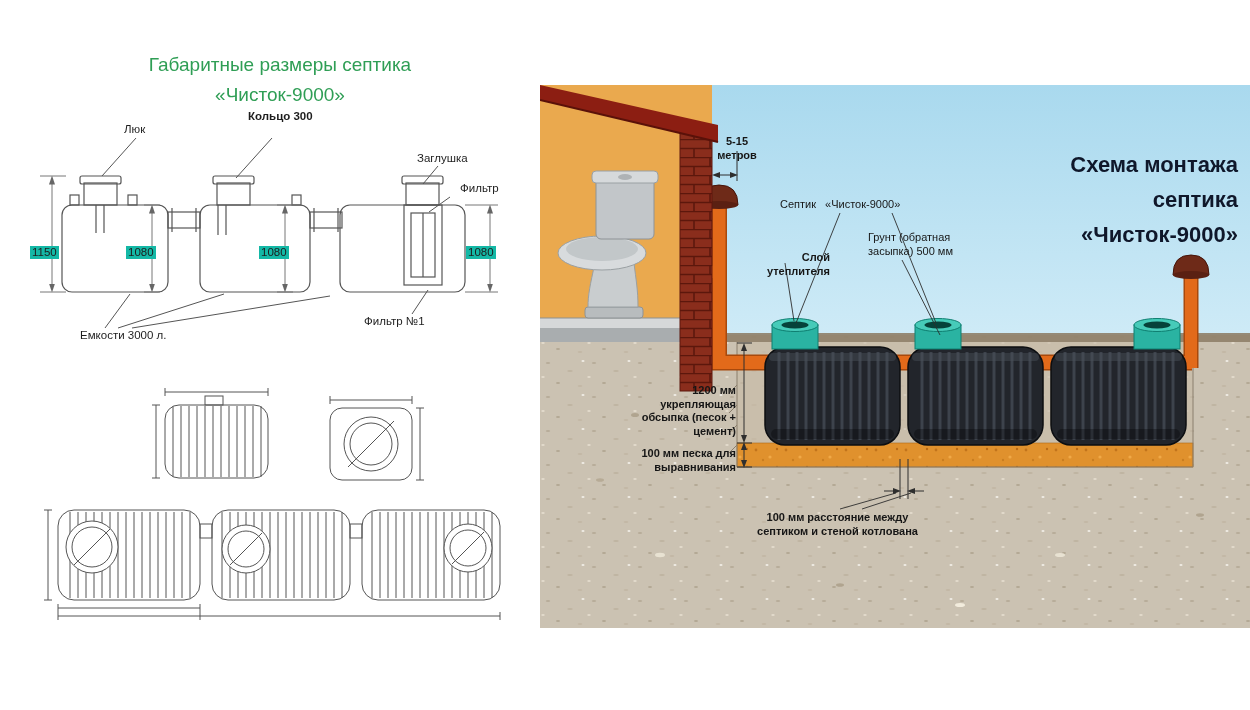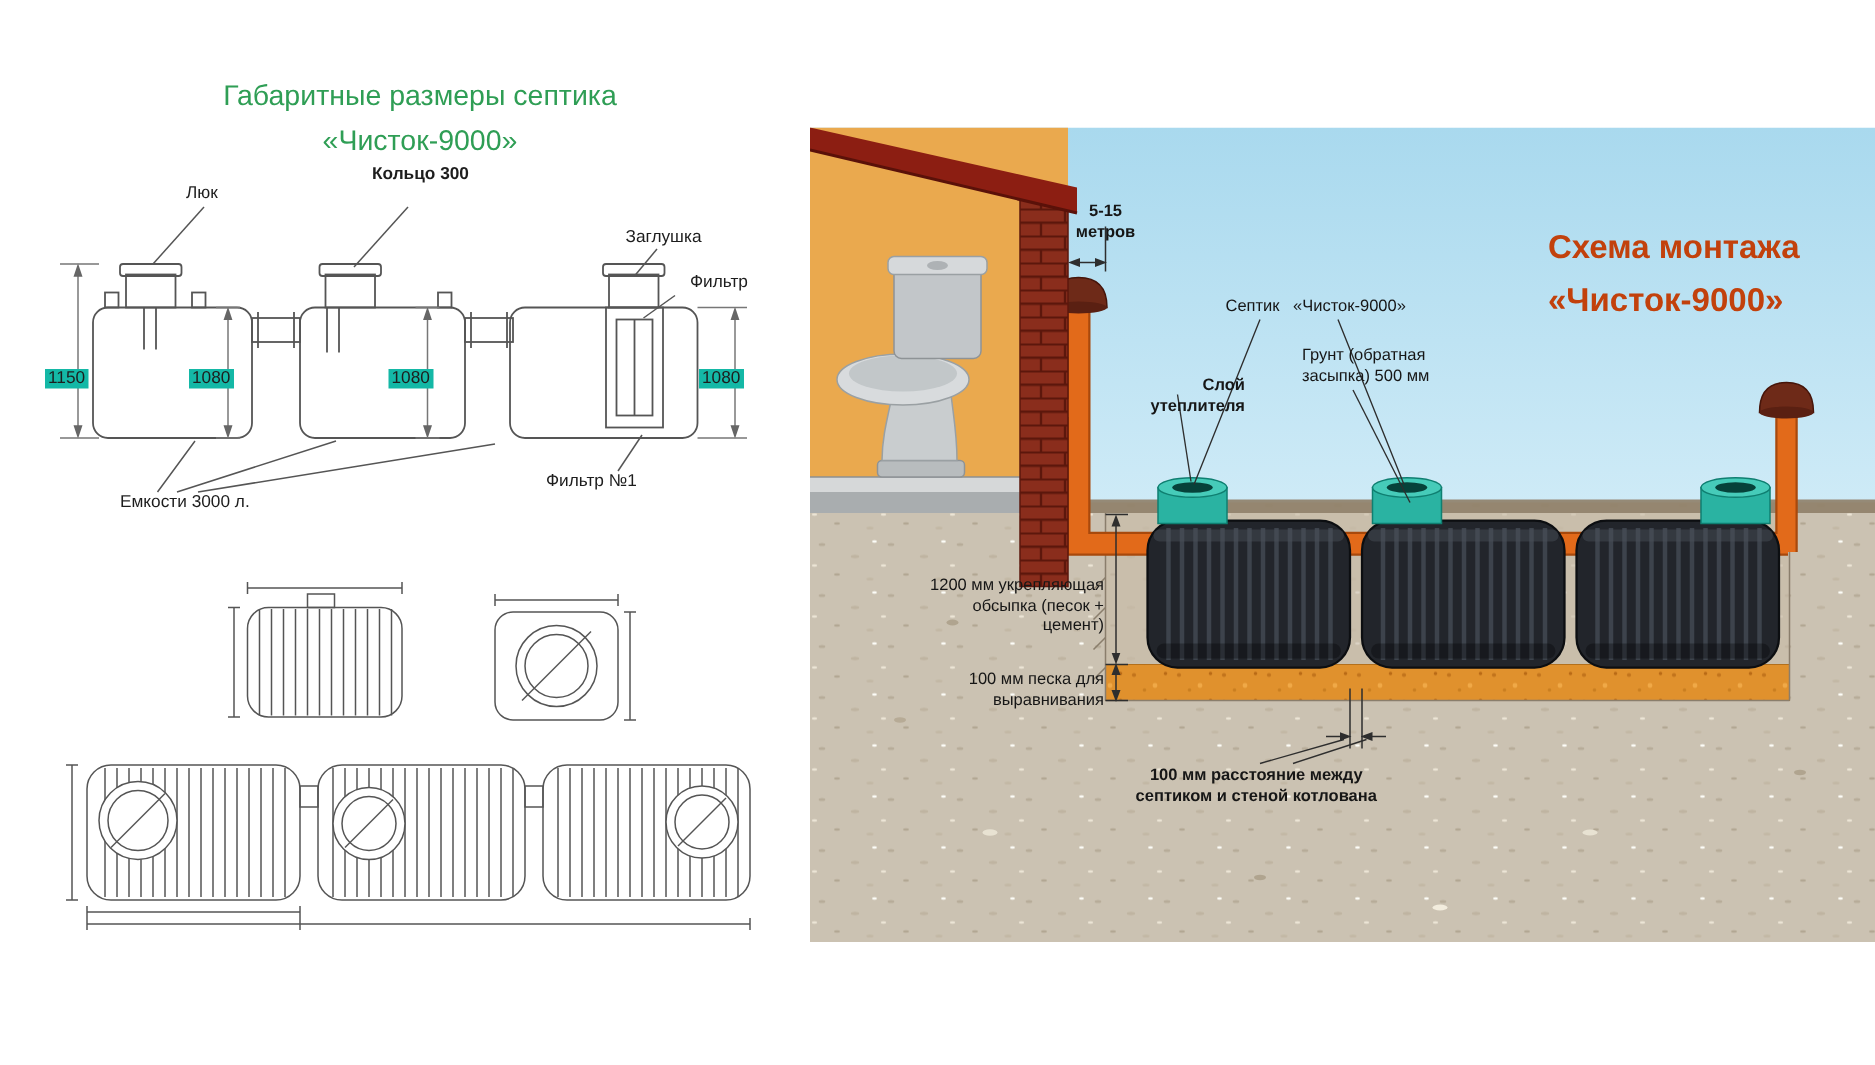--- a/index.html
+++ b/index.html
@@ -9,24 +9,24 @@
   .left-panel{position:absolute;left:0;top:0;width:540px;height:710px;}
   .left-title{position:absolute;left:60px;top:34px;width:440px;text-align:center;
               font-size:19px;line-height:30px;color:#2f9e55;font-weight:500;}
   .lbl{position:absolute;font-size:11.5px;line-height:13px;color:#1d1d1d;white-space:nowrap;}
   .dim{background:#14b8a6;padding:0 2px;}
   
   .right-panel{position:absolute;left:540px;top:85px;width:710px;height:543px;}
   .right-panel svg{position:absolute;left:0;top:0;}
   .rlbl{position:absolute;font-size:11px;line-height:13.5px;color:#161616;}
   .rlbl.center{text-align:center;font-weight:bold;}
-  .rlbl.right{text-align:right;}
-  .scheme-title{position:absolute;left:492px;top:62px;width:206px;text-align:left;
-                font-size:22px;line-height:35px;color:#c2410c;font-weight:600;}
-  .septic-name{word-spacing:6px;white-space:nowrap;margin-left:37px;}
+  .rlbl.right{text-align:right;font-weight:bold;}
+  .scheme-title{position:absolute;left:492px;top:62px;width:206px;text-align:right;
+                font-size:22px;line-height:35px;color:#0f172a;font-weight:600;}
+  .septic-name{word-spacing:6px;white-space:nowrap;}
 </style>
 </head>
 <body>
 
 <div class="page">
 
   <section class="left-panel">
     <h2 class="left-title">
       <span style="display:block">Габаритные размеры септика</span>
       <span style="display:block">«Чисток-9000»</span>
@@ -288,17 +288,18 @@
     <div class="rlbl center" style="left:168px;top:50px;width:58px;">5-15 метров</div>
     <div class="rlbl septic-name" style="left:240px;top:113px;">Септик «Чисток-9000»</div>
     <div class="rlbl center" style="left:212px;top:166px;width:78px;text-align:right;">Слой утеплителя</div>
     <div class="rlbl" style="left:328px;top:146px;width:112px;">Грунт (обратная засыпка) 500 мм</div>
     <div class="rlbl right" style="left:74px;top:299px;width:122px;">1200 мм укрепляющая обсыпка (песок + цемент)</div>
     <div class="rlbl right" style="left:74px;top:362px;width:122px;">100 мм песка для выравнивания</div>
     <div class="rlbl center" style="left:205px;top:426px;width:185px;">100 мм расстояние между септиком и стеной котлована</div>
 
     <div class="scheme-title">
       <span style="display:block">Схема монтажа</span>
+      <span style="display:block">септика</span>
       <span style="display:block">«Чисток-9000»</span>
     </div>
   </section>
 
 </div>
 
 </body></html>

